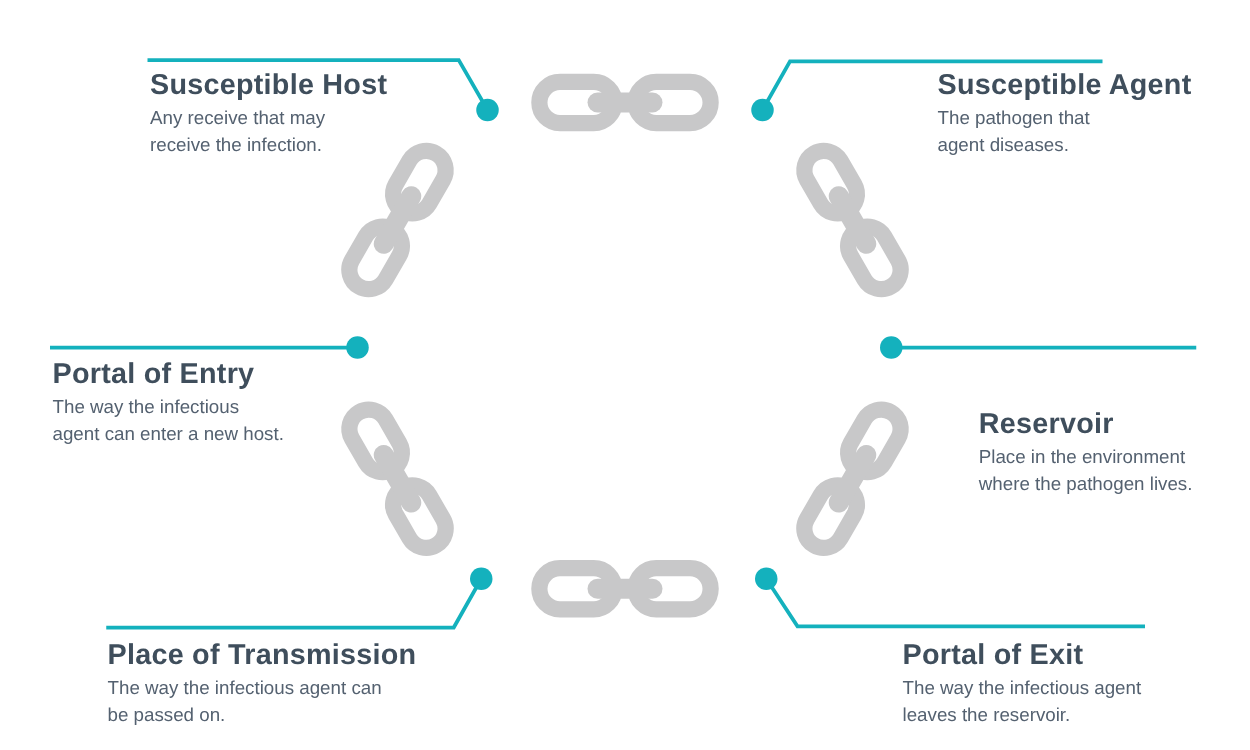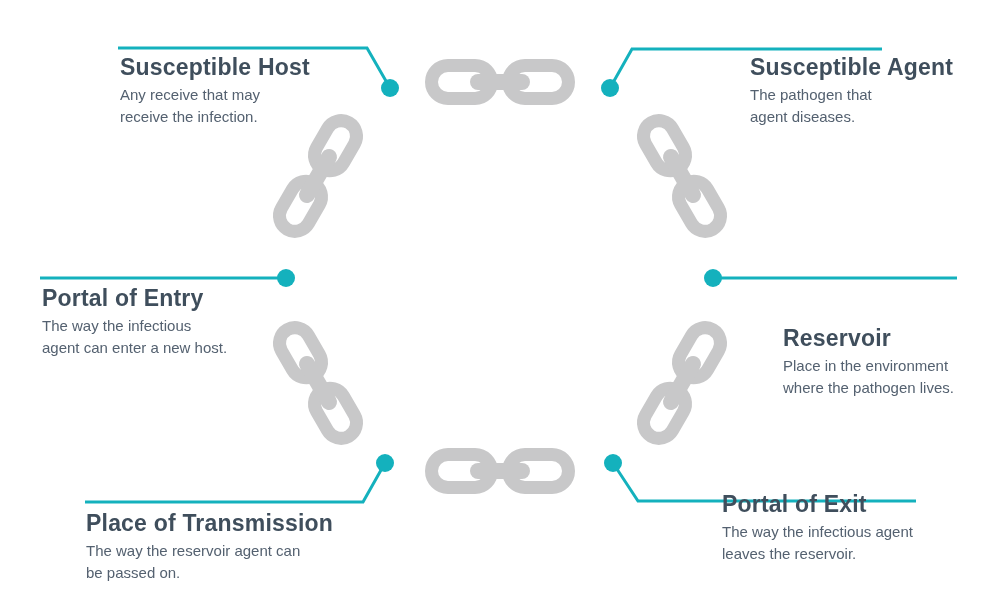--- a/index.html
+++ b/index.html
@@ -31,21 +31,21 @@
     font-size: 15px;
     line-height: 22px;
     color: var(--body, #546170);
     white-space: pre-line;
   }
   .pos-susceptible-host   { left: 120px; top: 57px;  }
   .pos-infectious-agent   { left: 750px; top: 57px;  }
   .pos-portal-of-entry    { left: 42px;  top: 288px; }
   .pos-reservoir          { left: 783px; top: 288px; margin-top: 40px; }
   .pos-mode-of-transmission { left: 86px;  top: 513px; }
-  .pos-portal-of-exit     { left: 722px; top: 494px; }
+  .pos-portal-of-exit     { left: 722px; top: 513px; }
 </style>
 </head>
 <body>
 
 <div class="canvas">
 
   <svg class="overlay" width="1000" height="600" viewBox="0 0 1000 600" aria-hidden="true">
     <defs>
       <g id="h-chain">
         <rect x="-68.5" y="-16.5" width="60" height="33" rx="16.5" fill="none" stroke="var(--chain,#c8c8c9)" stroke-width="13"></rect>
@@ -106,21 +106,21 @@
   </div>
 
   <div class="callout pos-reservoir">
     <h3>Reservoir</h3>
     <p>Place in the environment
 where the pathogen lives.</p>
   </div>
 
   <div class="callout pos-mode-of-transmission">
     <h3>Place of Transmission</h3>
-    <p>The way the reservoir agent can
+    <p>The way the infectious agent can
 be passed on.</p>
   </div>
 
   <div class="callout pos-portal-of-exit">
     <h3>Portal of Exit</h3>
     <p>The way the infectious agent
 leaves the reservoir.</p>
   </div>
 
 </div>

